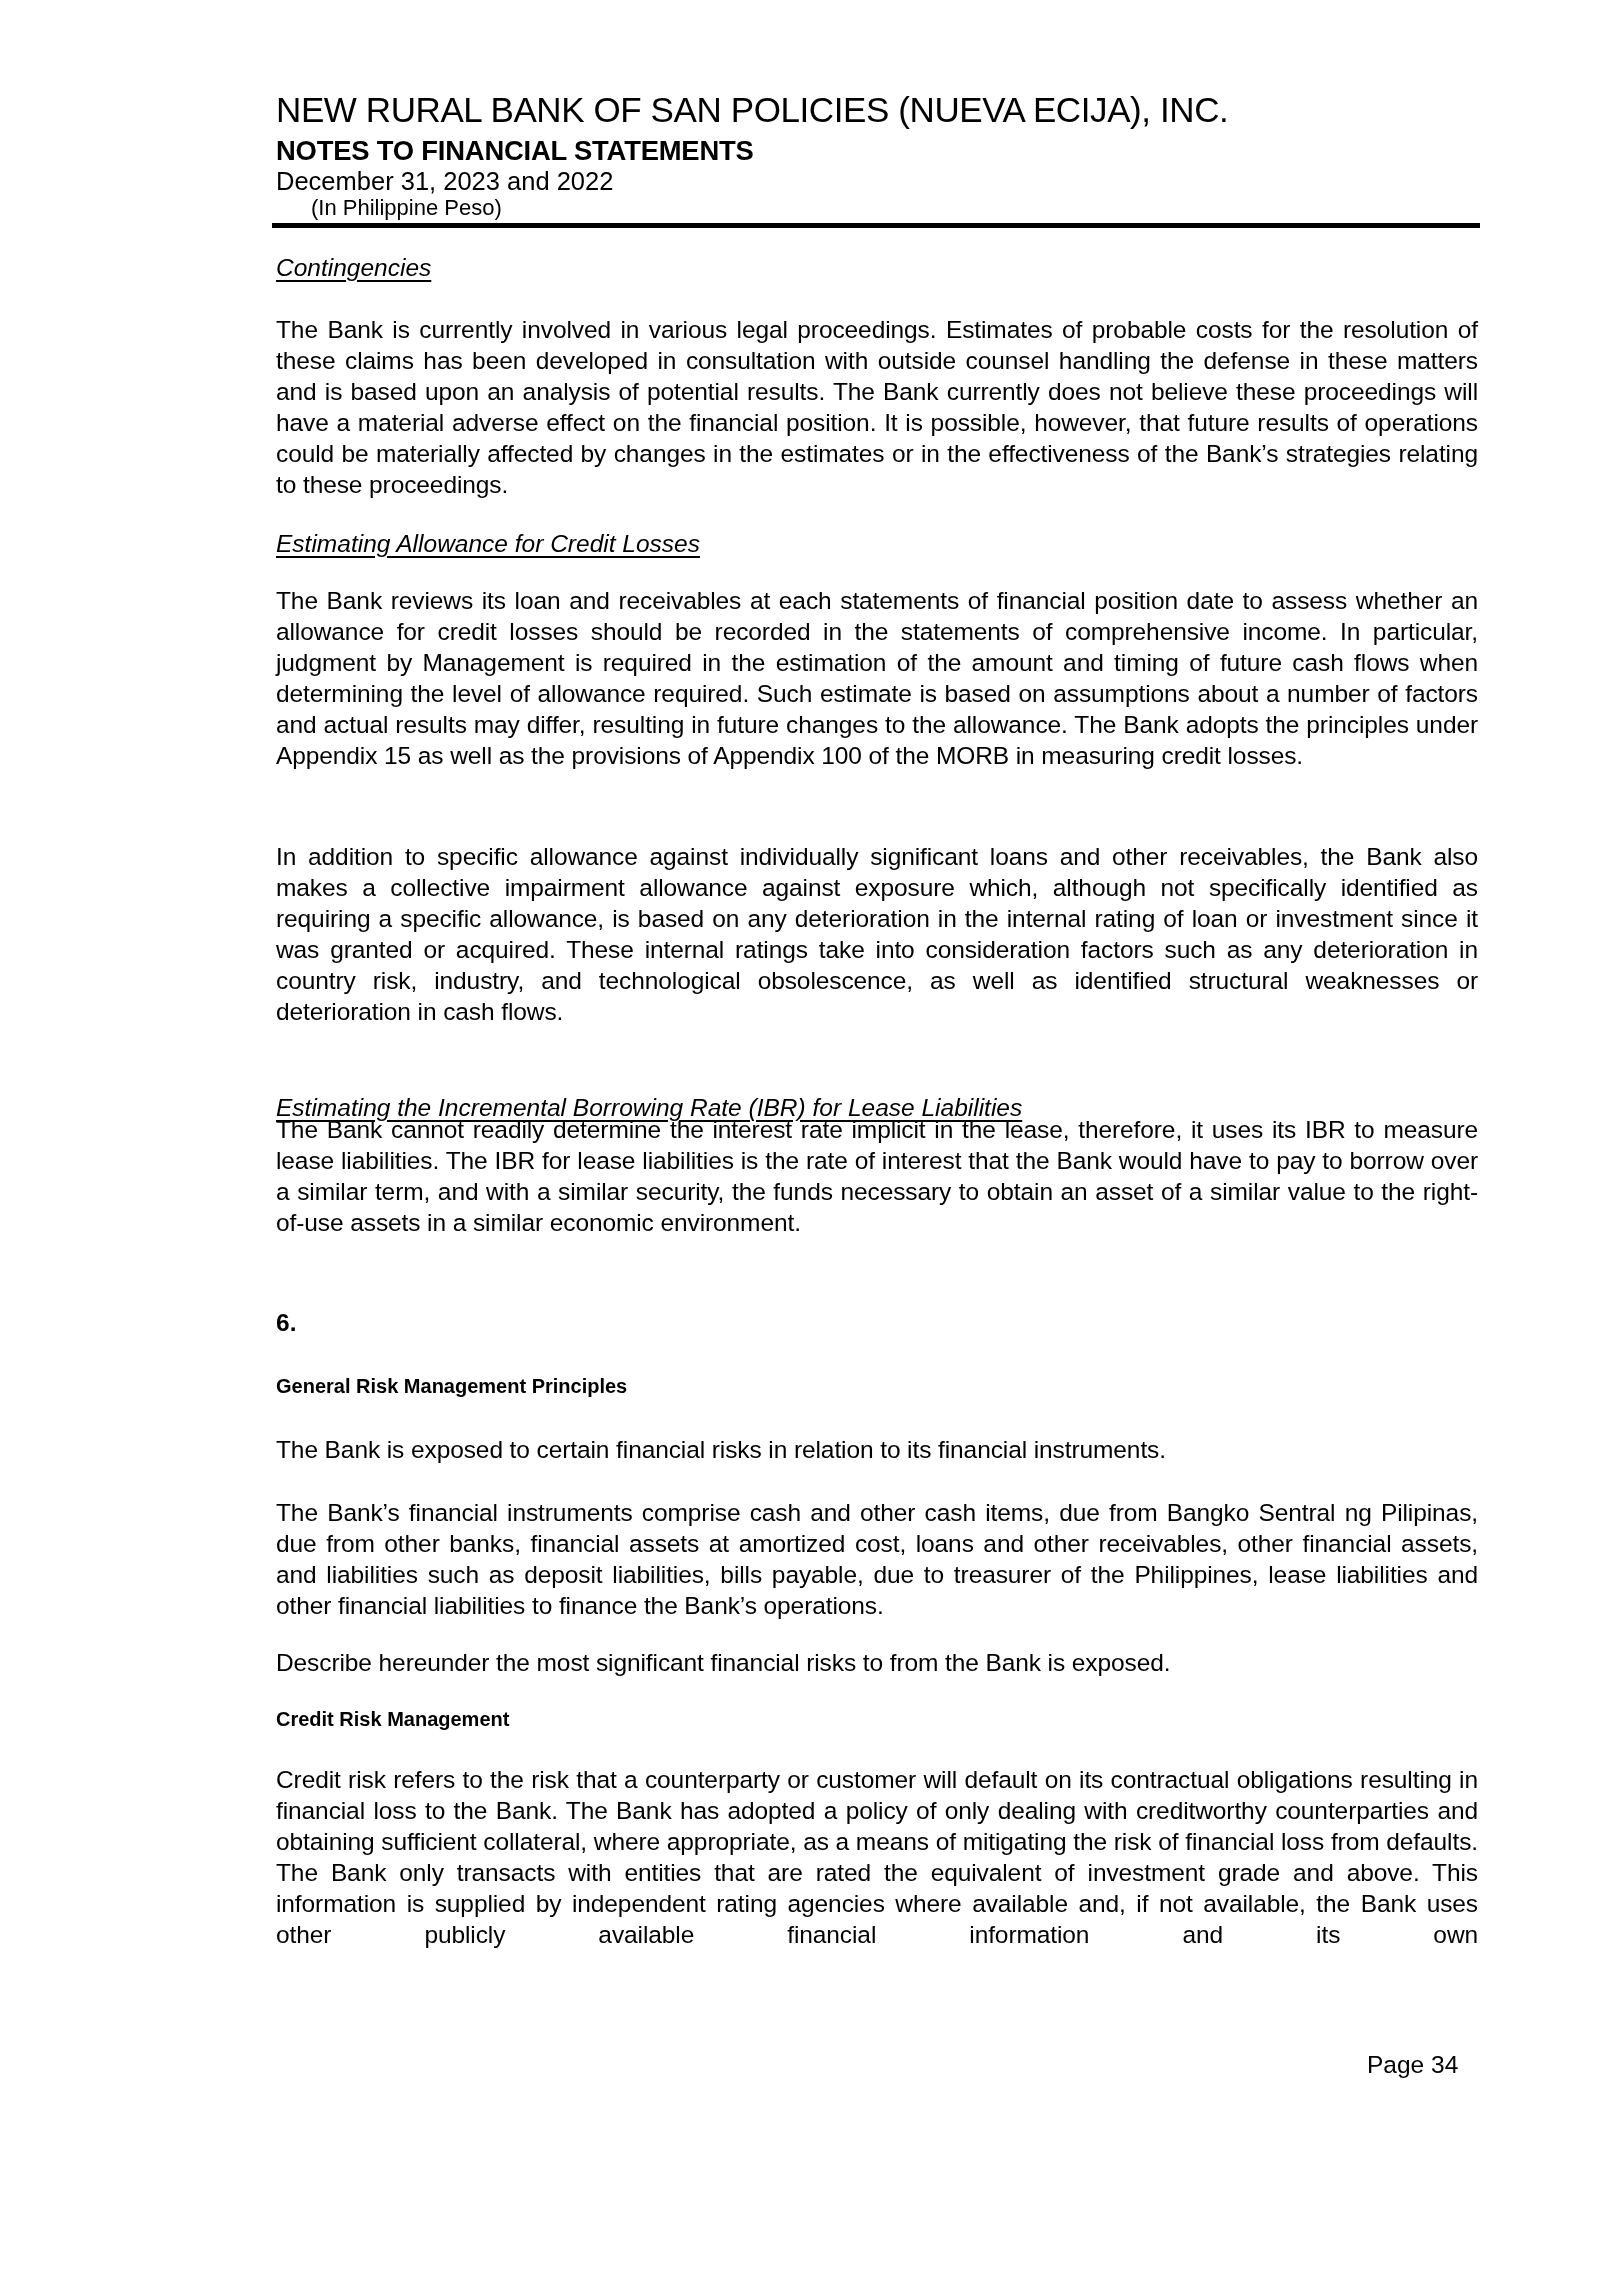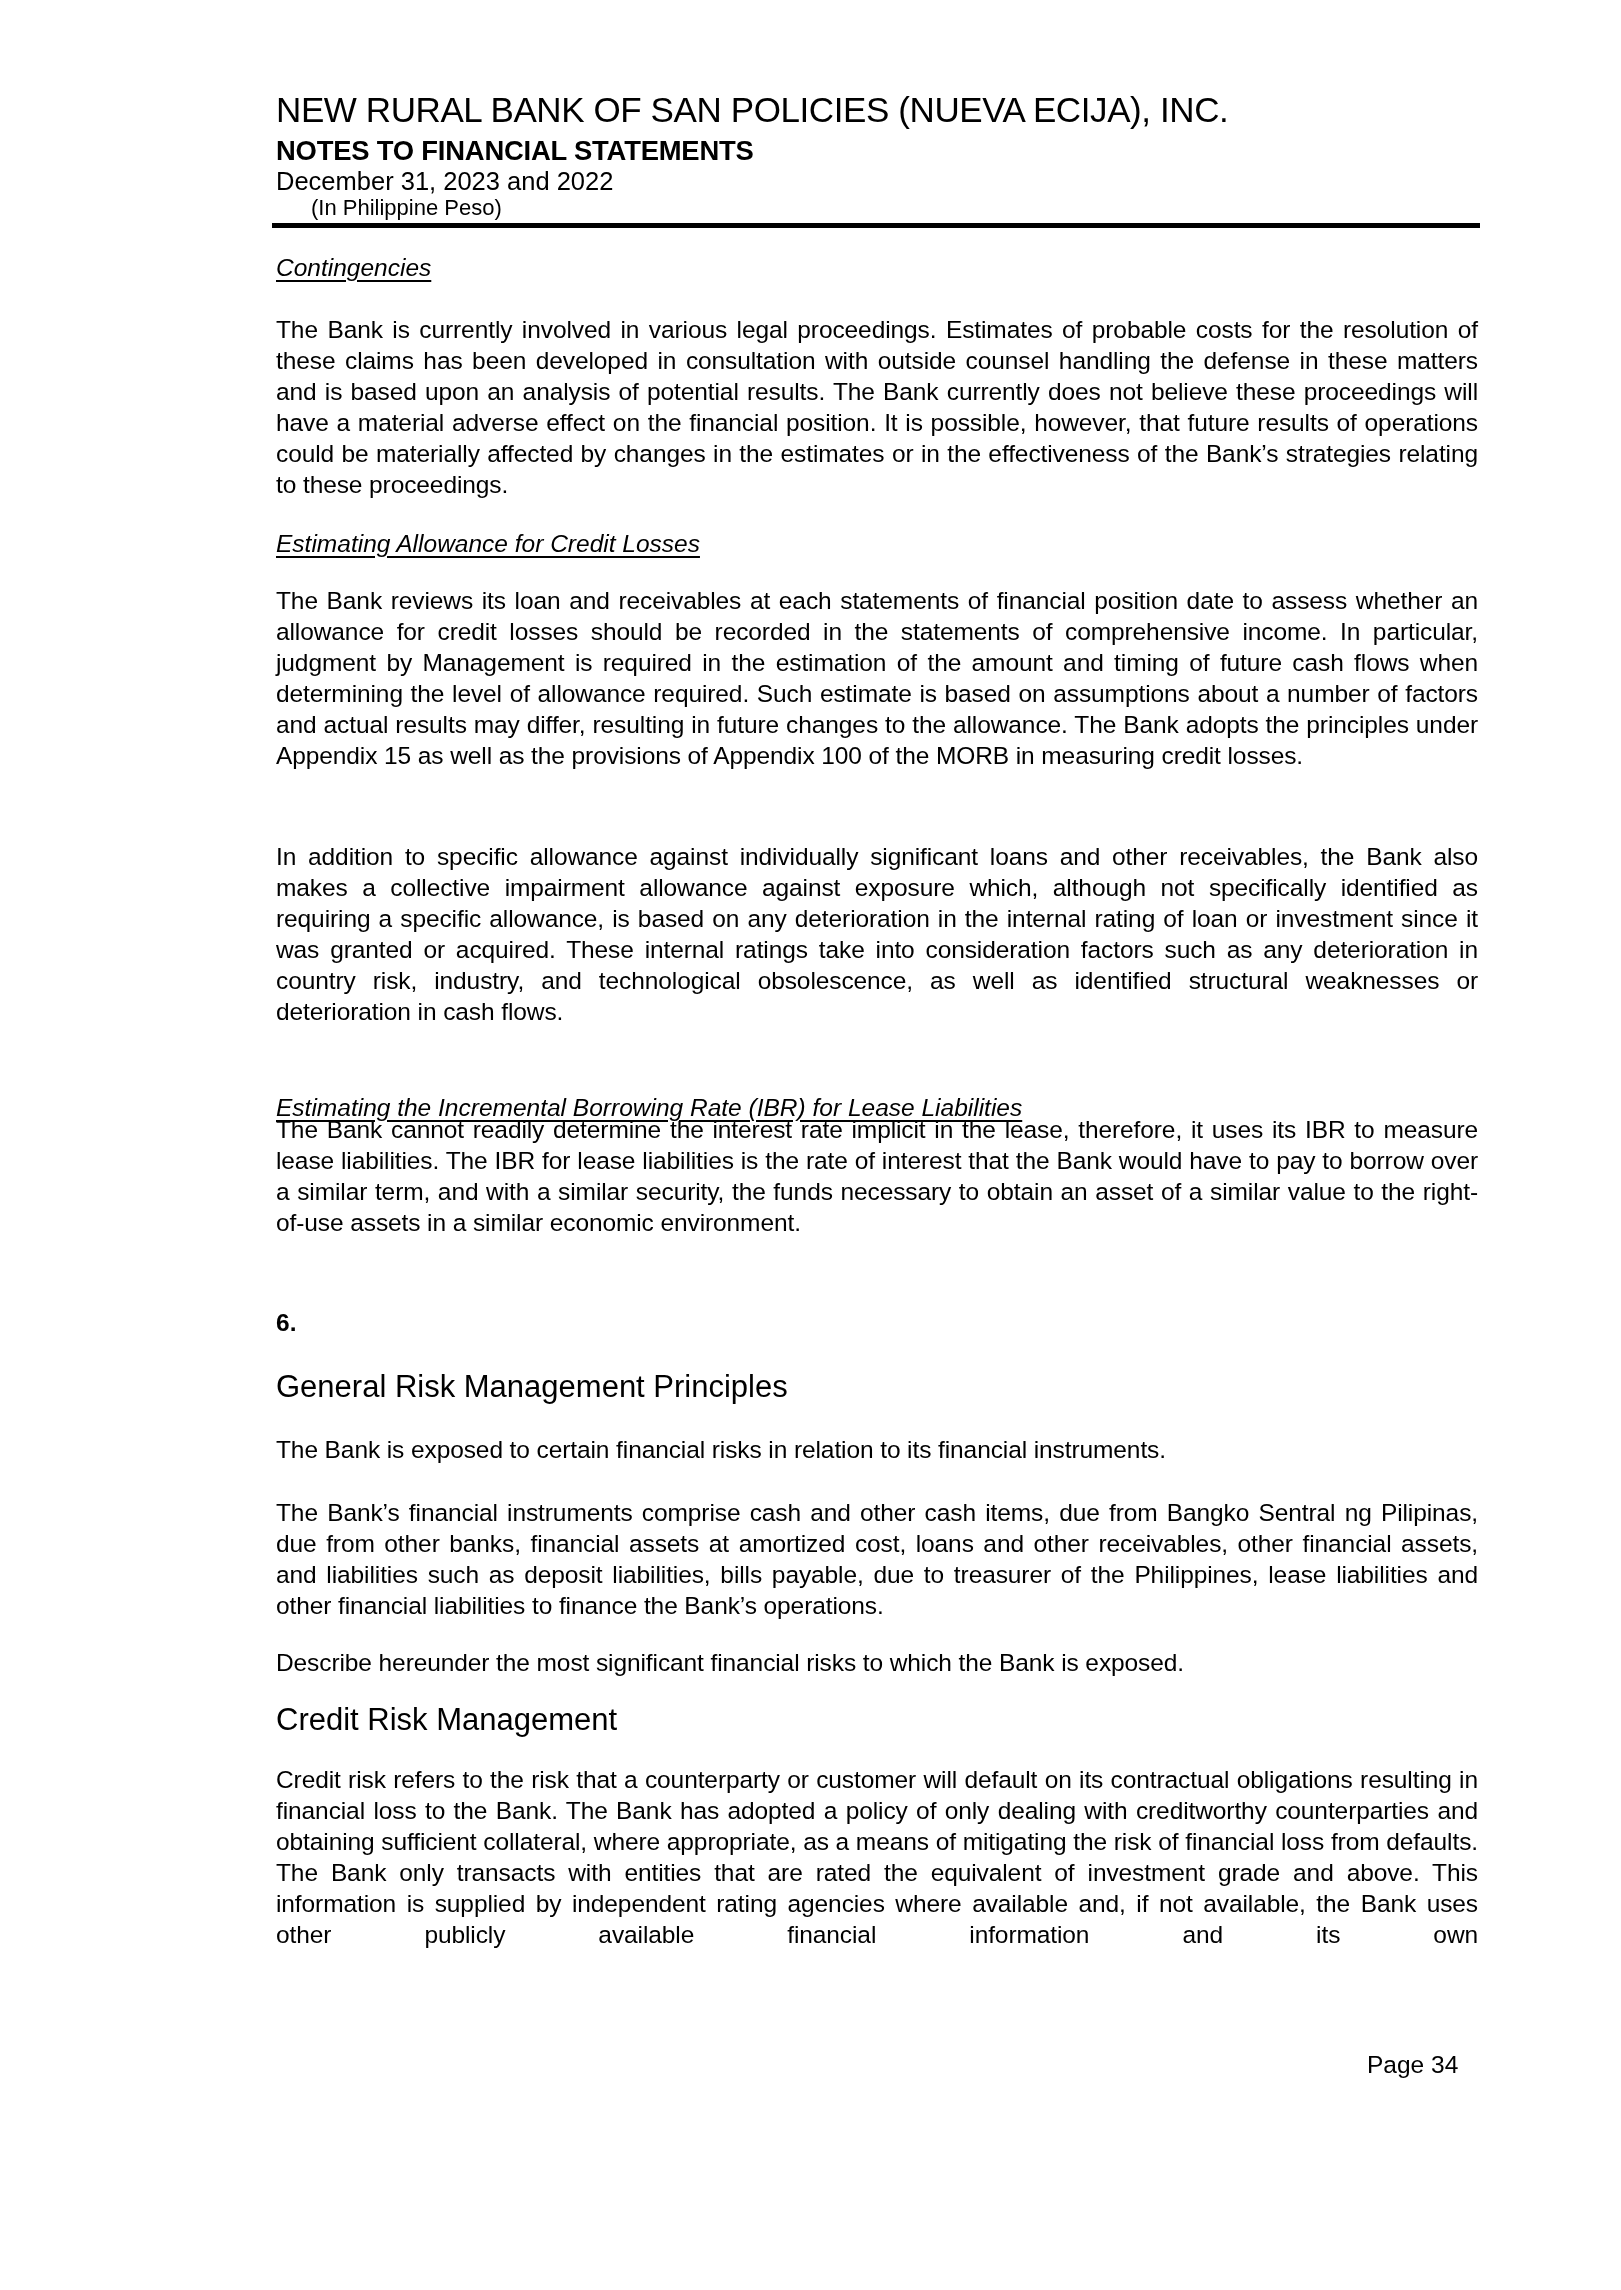--- a/index.html
+++ b/index.html
@@ -10,21 +10,21 @@
   .subtitle { font-weight: bold; font-size: 27.4px; line-height: 31px; top: 135px; letter-spacing: -0.2px; }
   .period { font-size: 25.5px; line-height: 29px; top: 167px; }
   .currency { font-size: 22px; line-height: 19.6px; top: 198px; left: 278px; margin-left: 33px; }
   .rule { position: absolute; left: 272px; top: 223px; width: 1208px; height: 4.9px; background: #000000; }
   .sub-u { font-style: italic; text-decoration: underline; text-decoration-thickness: 2px;
            text-underline-offset: 3.9px; font-size: 24.5px; line-height: 29px; }
   .para { font-size: 24.5px; line-height: 31px; text-align: justify; text-align-last: left; letter-spacing: -0.1px; }
   .para.single { text-align: left; }
   .sec { font-weight: bold; font-size: 24.5px; line-height: 29px; display: flex; }
   .sec .num { width: 47px; }
-  .bold-h { font-weight: normal; font-size: 31px; line-height: 29px; }
+  .bold-h { font-weight: bold; font-size: 20px; line-height: 29px; }
   .page-no { position: absolute; left: 1367px; top: 2050px; font-size: 24.5px; line-height: 29px; }
 </style>
 </head>
 <body>
 
 <div class="abs title">NEW RURAL BANK OF SAN POLICIES (NUEVA ECIJA), INC.</div>
 <div class="abs subtitle">NOTES TO FINANCIAL STATEMENTS</div>
 <div class="abs period">December 31, 2023 and 2022</div>
 <div class="abs currency">(In Philippine Peso)</div>
 <div class="rule"></div>
@@ -39,19 +39,19 @@
 <div class="abs sub-u" style="top:1093px; width:auto;">Estimating the Incremental Borrowing Rate (IBR) for Lease Liabilities</div>
 <p class="abs para" style="top:1114px;">The Bank cannot readily determine the interest rate implicit in the lease, therefore, it uses its IBR to measure lease liabilities. The IBR for lease liabilities is the rate of interest that the Bank would have to pay to borrow over a similar term, and with a similar security, the funds necessary to obtain an asset of a similar value to the right-of-use assets in a similar economic environment.</p>
 
 <div class="abs sec" style="top:1308px;">
   <span class="num">6.</span>
 </div>
 
 <div class="abs bold-h" style="top:1372px;">General Risk Management Principles</div>
 <p class="abs para single" style="top:1434px;">The Bank is exposed to certain financial risks in relation to its financial instruments.</p>
 <p class="abs para" style="top:1497px;">The Bank’s financial instruments comprise cash and other cash items, due from Bangko Sentral ng Pilipinas, due from other banks, financial assets at amortized cost, loans and other receivables, other financial assets, and liabilities such as deposit liabilities, bills payable, due to treasurer of the Philippines, lease liabilities and other financial liabilities to finance the Bank’s operations.</p>
-<p class="abs para single" style="top:1647px;">Describe hereunder the most significant financial risks to which the Bank is exposed.</p>
+<p class="abs para single" style="top:1647px;">Describe hereunder the most significant financial risks to from the Bank is exposed.</p>
 
 <div class="abs bold-h" style="top:1705px;">Credit Risk Management</div>
 <p class="abs para" style="top:1764px; text-align-last: justify;">Credit risk refers to the risk that a counterparty or customer will default on its contractual obligations resulting in financial loss to the Bank. The Bank has adopted a policy of only dealing with creditworthy counterparties and obtaining sufficient collateral, where appropriate, as a means of mitigating the risk of financial loss from defaults. The Bank only transacts with entities that are rated the equivalent of investment grade and above. This information is supplied by independent rating agencies where available and, if not available, the Bank uses other publicly available financial information and its own</p>
 
 <div class="page-no">Page 34</div>
 
 
 </body></html>

